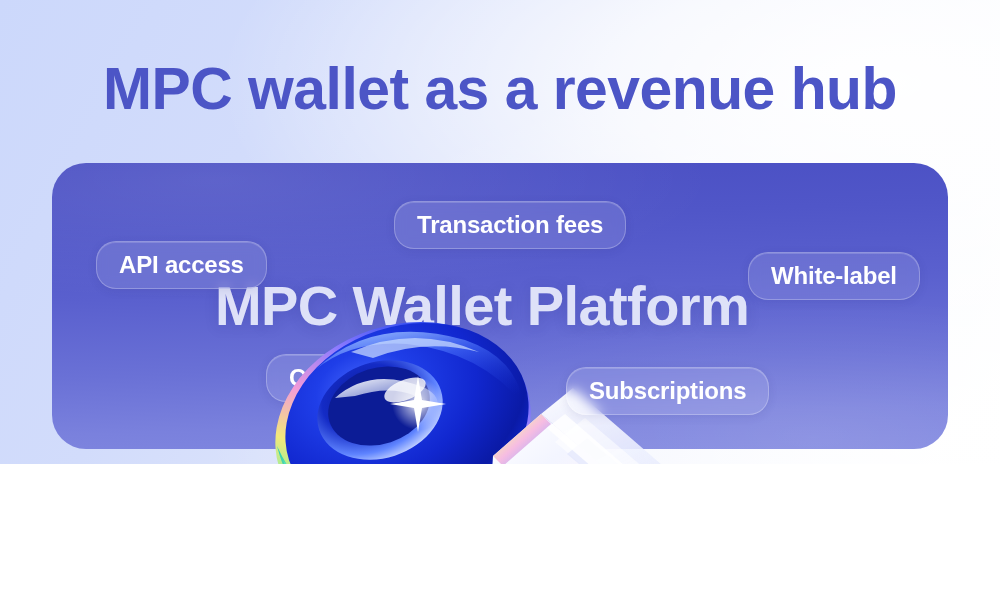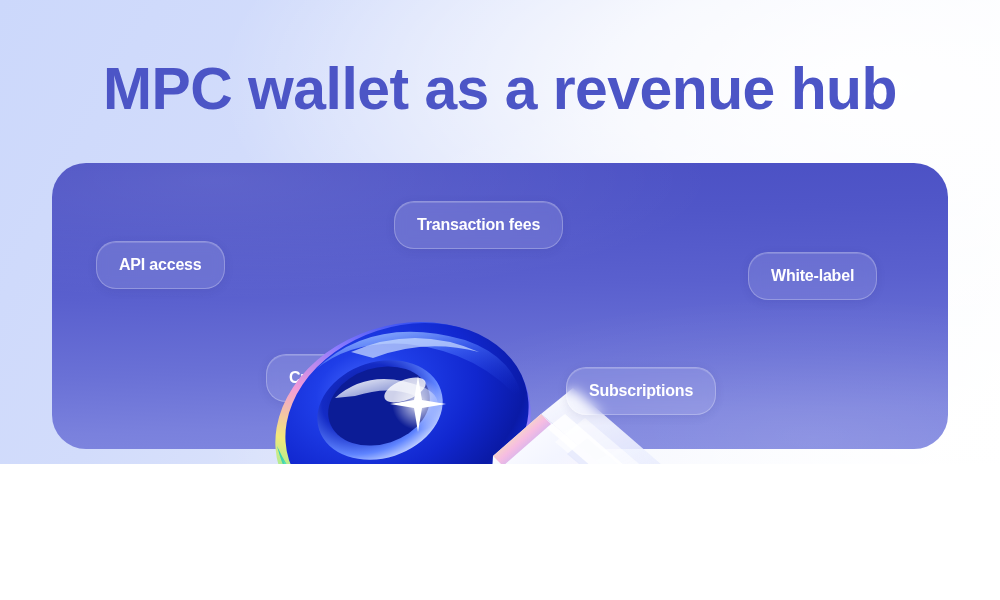--- a/index.html
+++ b/index.html
@@ -79,21 +79,21 @@
     align-items: center;
     justify-content: center;
     box-sizing: border-box;
     padding: 0 22px;
     height: 48px;
     border-radius: 20px;
     border: 1px solid rgba(255,255,255,0.26);
     background: rgba(255,255,255,0.115);
     backdrop-filter: blur(6px);
     color: #ffffff;
-    font-size: 16px;
+    font-size: 24px;
     font-weight: 700;
     letter-spacing: -0.2px;
     white-space: nowrap;
     box-shadow: inset 0 1px 0 rgba(255,255,255,0.16), 0 2px 10px rgba(38,44,120,0.10);
   }
   .pill--transaction { left: 394px; top: 201px; }
   .pill--api        { left: 96px;  top: 241px; }
   .pill--white      { left: 748px; top: 252px; }
   .pill--custody    { left: 266px; top: 354px; }
   .pill--subs       { left: 566px; top: 367px; }
@@ -128,20 +128,21 @@
 <body>
 
 <div id="stage">
 
   <div class="headline">MPC wallet as a revenue hub</div>
 
   <div class="card">
     <div class="card-sheen"></div>
   </div>
 
+  <div class="platform-heading">MPC Wallet Platform</div>
 
   <div class="pill pill--transaction">Transaction fees</div>
 
   <div class="pill pill--white">White-label</div>
 
   <div class="pill pill--api">API access</div>
 
   <div class="pill pill--custody">Custody</div>
 
   <div class="key-wrap">

